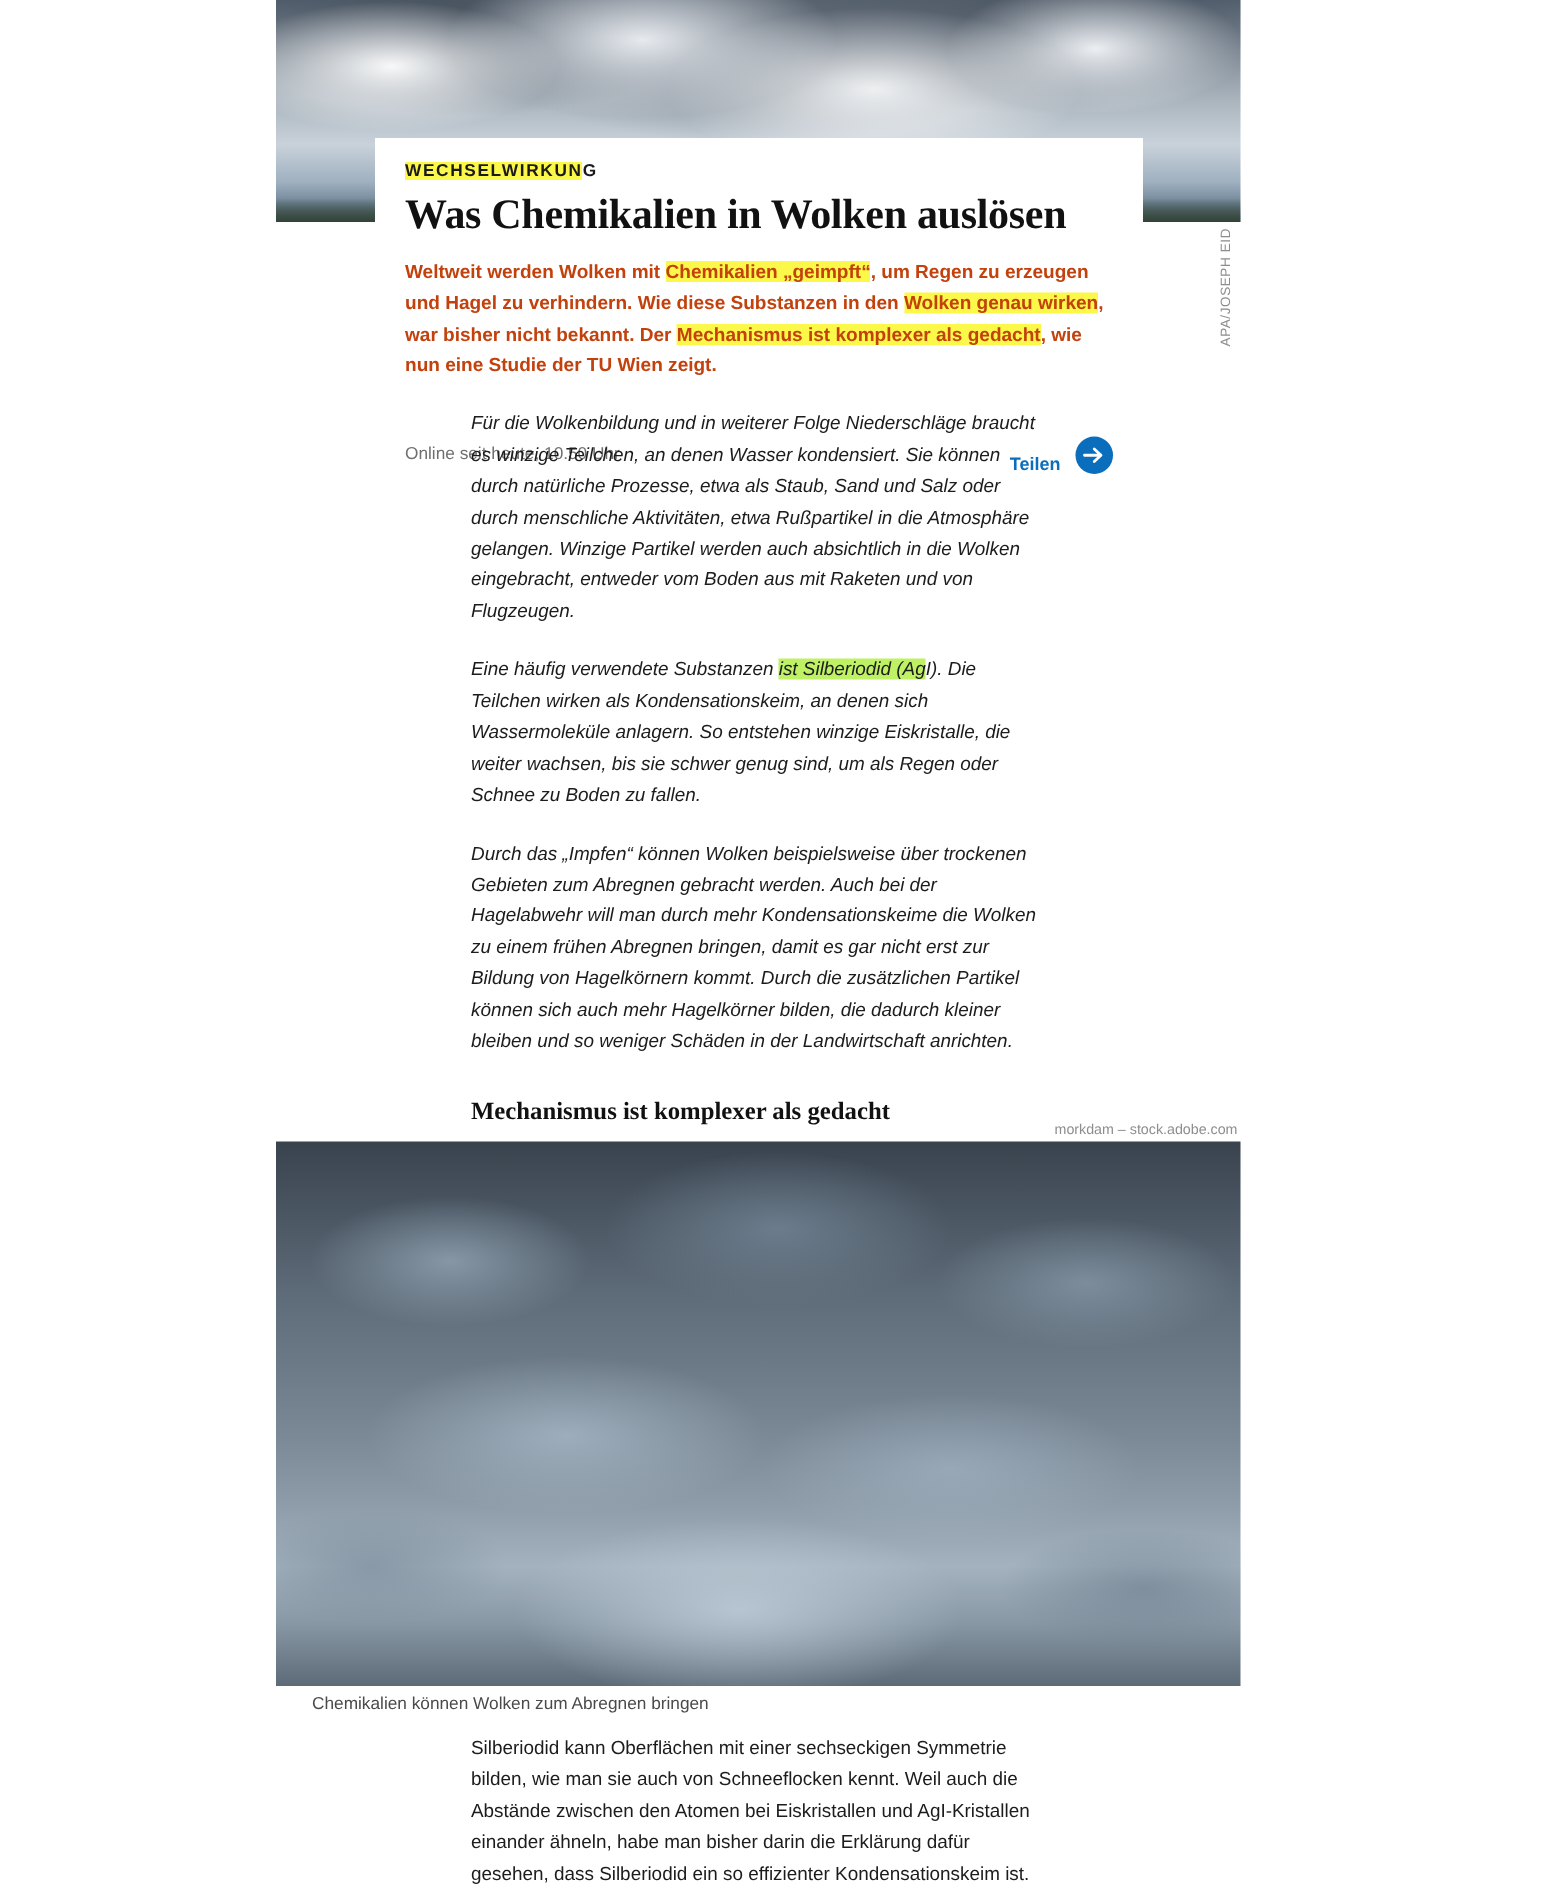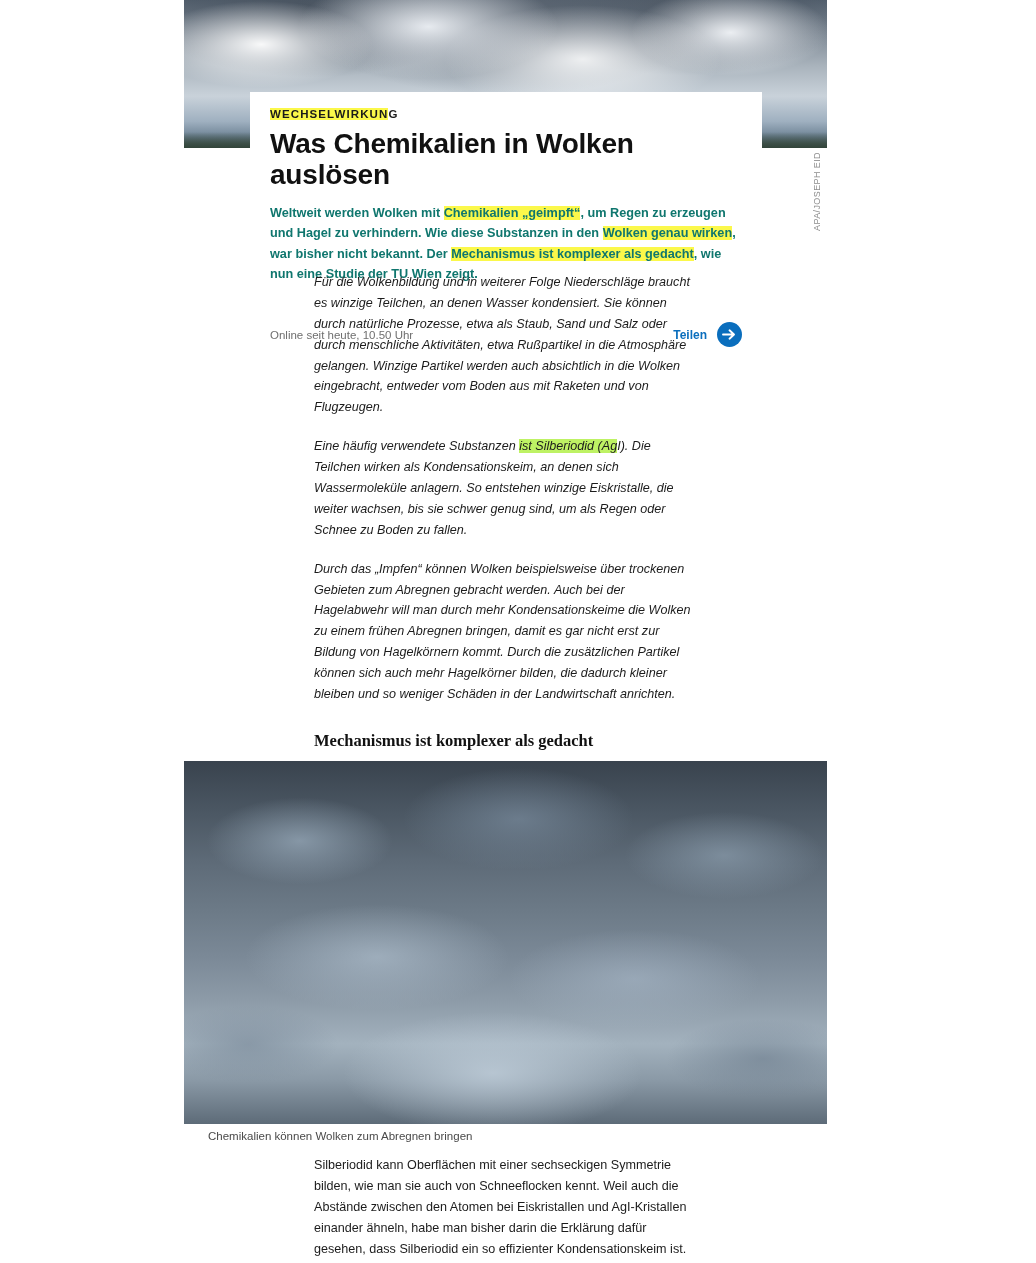--- a/index.html
+++ b/index.html
@@ -58,51 +58,51 @@
   }
   .kicker {
     font-size: 11.5px;
     font-weight: bold;
     letter-spacing: 1.1px;
     color: #1a1a1a;
     margin: 0 0 8px 0;
   }
   .kicker .hl { background: #fbf84a; }
   h1.headline {
-    font-family: Liberation Sans, sans-serif;
+    font-family: Liberation Serif, serif;
     font-size: 28px;
     line-height: 1.12;
     font-weight: bold;
     color: #111111;
     margin: 0 0 12px 0;
     letter-spacing: -0.2px;
   }
   .lede {
     font-size: 12.7px;
     line-height: 1.62;
     font-weight: bold;
-    color: #0f766e;
+    color: #c2410c;
     margin: 0 0 16px 0;
   }
   .lede .hl { background: #fbf84a; }
   .meta-row {
     display: flex;
     align-items: center;
     justify-content: space-between;
     border-top: 0;
     padding-top: 2px;
     margin-top: 35px;
   }
   .timestamp {
     font-size: 11.5px;
     color: #6f6f6f;
   }
   .share {
     display: flex;
-    align-items: center;
+    align-items: flex-end;
     gap: 10px;
   }
   .share-label {
     font-size: 12px;
     font-weight: bold;
     color: #0a6ebd;
   }
   .share-circle {
     width: 25px; height: 25px;
     border-radius: 50%;
@@ -215,20 +215,21 @@
 
     <p><span>Eine häufig verwendete Substanzen </span><span class="hl">ist Silberiodid (Ag</span><span>I). Die Teilchen wirken als Kondensationskeim, an denen sich Wassermoleküle anlagern. So entstehen winzige Eiskristalle, die weiter wachsen, bis sie schwer genug sind, um als Regen oder Schnee zu Boden zu fallen.</span></p>
 
     <p>Durch das „Impfen“ können Wolken beispielsweise über trockenen Gebieten zum Abregnen gebracht werden. Auch bei der Hagelabwehr will man durch mehr Kondensationskeime die Wolken zu einem frühen Abregnen bringen, damit es gar nicht erst zur Bildung von Hagelkörnern kommt. Durch die zusätzlichen Partikel können sich auch mehr Hagelkörner bilden, die dadurch kleiner bleiben und so weniger Schäden in der Landwirtschaft anrichten.</p>
 
     <h2 class="subhead">Mechanismus ist komplexer als gedacht</h2>
 
     <p><span>„Entscheidend für die Eisbildung ist die Oberflächenstruktur des Partikels“, so </span><a class="link" href="#">Jan Balajka</a><span> vom Institut für Angewandte Physik der Technischen Universität (TU) Wien gegenüber der APA. Sein Team hat mit hochauflösender Mikroskopie und Computersimulationen untersucht, wie die Silberiodidpartikel auf atomarer Ebene mit Wasser wechselwirken. Die </span><a class="link" href="#">Studie</a><span> wurde im Fachjournal „Science Advances“ veröffentlicht.</span></p>
   </div>
 
+  <div class="photo-credit-right">morkdam – stock.adobe.com</div>
 
   <div class="storm-photo"></div>
   <div class="caption">Chemikalien können Wolken zum Abregnen bringen</div>
 
   <div class="body-col-2">
     <p>Silberiodid kann Oberflächen mit einer sechseckigen Symmetrie bilden, wie man sie auch von Schneeflocken kennt. Weil auch die Abstände zwischen den Atomen bei Eiskristallen und AgI-Kristallen einander ähneln, habe man bisher darin die Erklärung dafür gesehen, dass Silberiodid ein so effizienter Kondensationskeim ist. Doch das Forschungsteam zeigte, dass der Mechanismus komplexer ist.</p>
   </div>
 
 </div>
 

